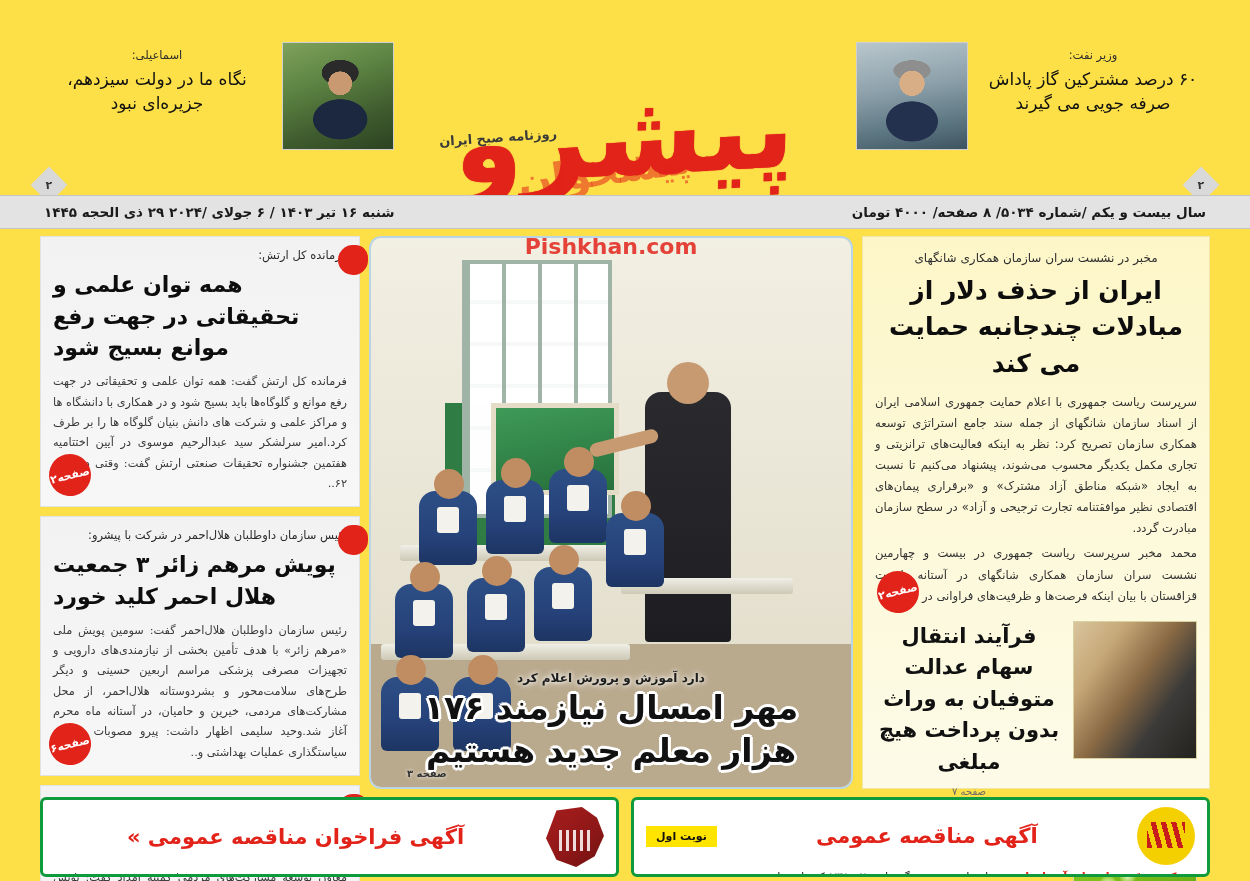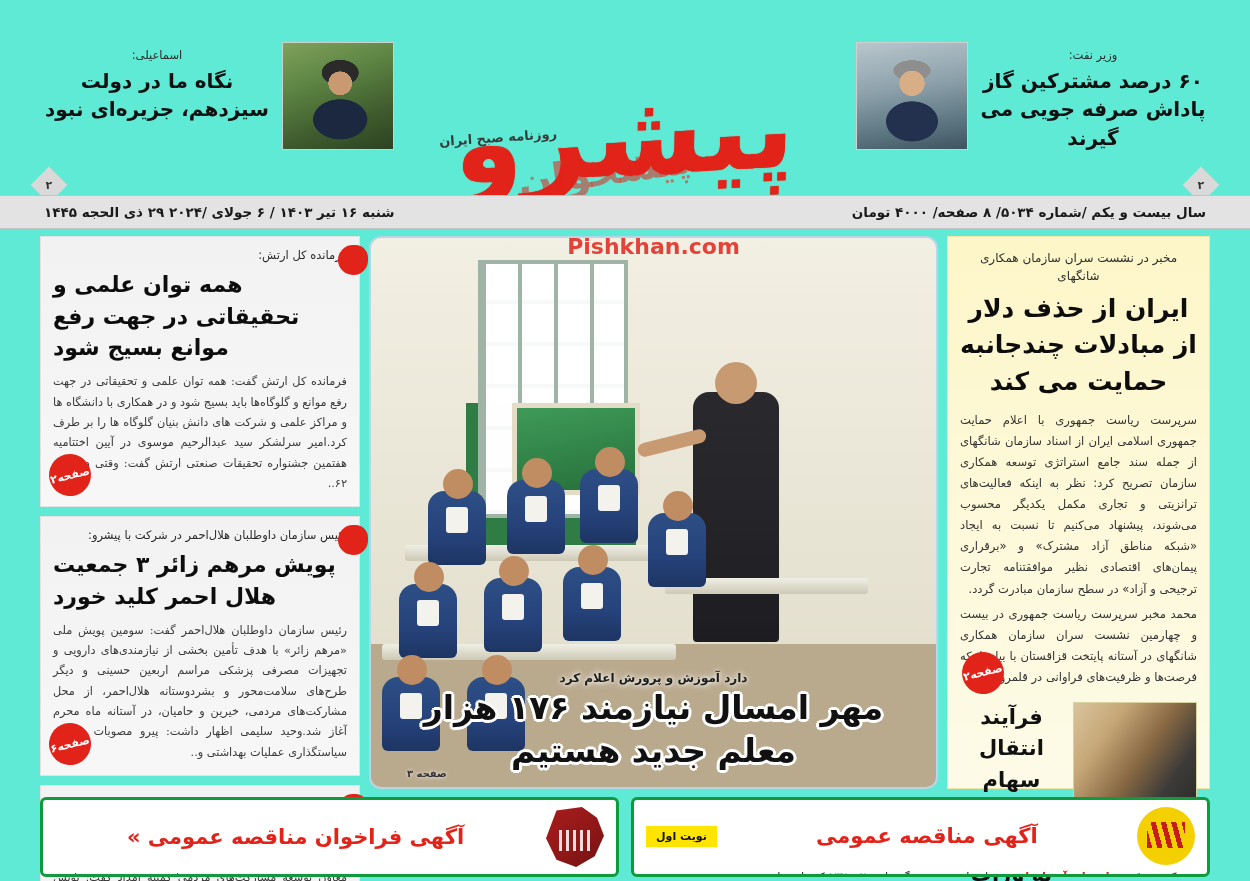--- a/index.html
+++ b/index.html
@@ -2,21 +2,21 @@
 <html lang="fa" dir="rtl"><head>
 <meta charset="utf-8">
 <style>
   * { box-sizing: border-box; margin: 0; padding: 0; }
   html, body {
     width: 1250px; height: 881px;
     background: #ffffff;
     font-family: "DejaVu Sans", "Liberation Sans", sans-serif;
     overflow: hidden;
   }
-  .page { position: relative; width: 1250px; height: 881px; background:#5eead4; }
+  .page { position: relative; width: 1250px; height: 881px; background:#fde047; }
 
   
   .masthead { position: relative; height: 195px; width: 100%; }
 
   .logo-wrap {
     position: absolute; left: 50%; transform: translateX(-50%);
     top: 4px; width: 400px; height: 185px;
     display: flex; align-items: flex-end; justify-content: center;
   }
   .logo-word {
@@ -65,21 +65,21 @@
       radial-gradient(ellipse 44px 34px at 50% 74%, #23304e 0%, #23304e 58%, transparent 60%),
       radial-gradient(circle 16px at 50% 38%, #d8ae86 0%, #d8ae86 78%, transparent 80%),
       radial-gradient(ellipse 27px 15px at 50% 26%, #8e8e8e 0%, #8e8e8e 68%, transparent 70%),
       linear-gradient(170deg,#b9c6cc 0%, #8fa3ad 40%, #5d7782 75%, #3e5460 100%);
   }
   .teaser-text { width: 230px; text-align: center; padding-top: 6px; }
   .teaser-kicker {
     font-size: 11.5px; color: #2b2b2b; margin-bottom: 5px; font-weight: normal;
   }
   .teaser-title {
-    font-size: 20px; font-weight: bold; color: #111; line-height: 1.42;
+    font-size: 17px; font-weight: normal; color: #111; line-height: 1.42;
   }
   .corner-marker {
     position: absolute; top: 172px;
     width: 26px; height: 26px; background: #d9d9d9;
     transform: rotate(45deg);
     display: flex; align-items: center; justify-content: center;
   }
   .corner-marker span { transform: rotate(-45deg); font-size: 11px; color:#333; font-weight:bold; }
   .corner-marker.left  { left: 36px; }
   .corner-marker.right { right: 36px; }
@@ -93,21 +93,21 @@
     padding: 0 44px;
   }
   .datebar div { font-size: 13.5px; font-weight: bold; color: #1a1a1a; }
 
   
   .content {
     display: flex; gap: 9px;
     padding: 7px 40px 0 40px;
     height: 560px;
   }
-  .col-left   { width: 263px; flex: none; }
+  .col-left   { width: 348px; flex: none; }
   .col-center { flex: 1 1 auto; }
   .col-right  { width: 320px; flex: none; }
 
   
   .yellow-box {
     background: linear-gradient(180deg,#fdf6c8 0%, #fdf8d6 40%, #fdfbe8 100%);
     border: 1px solid #efe6a8;
     padding: 12px 12px 10px 12px;
     height: 100%;
   }

